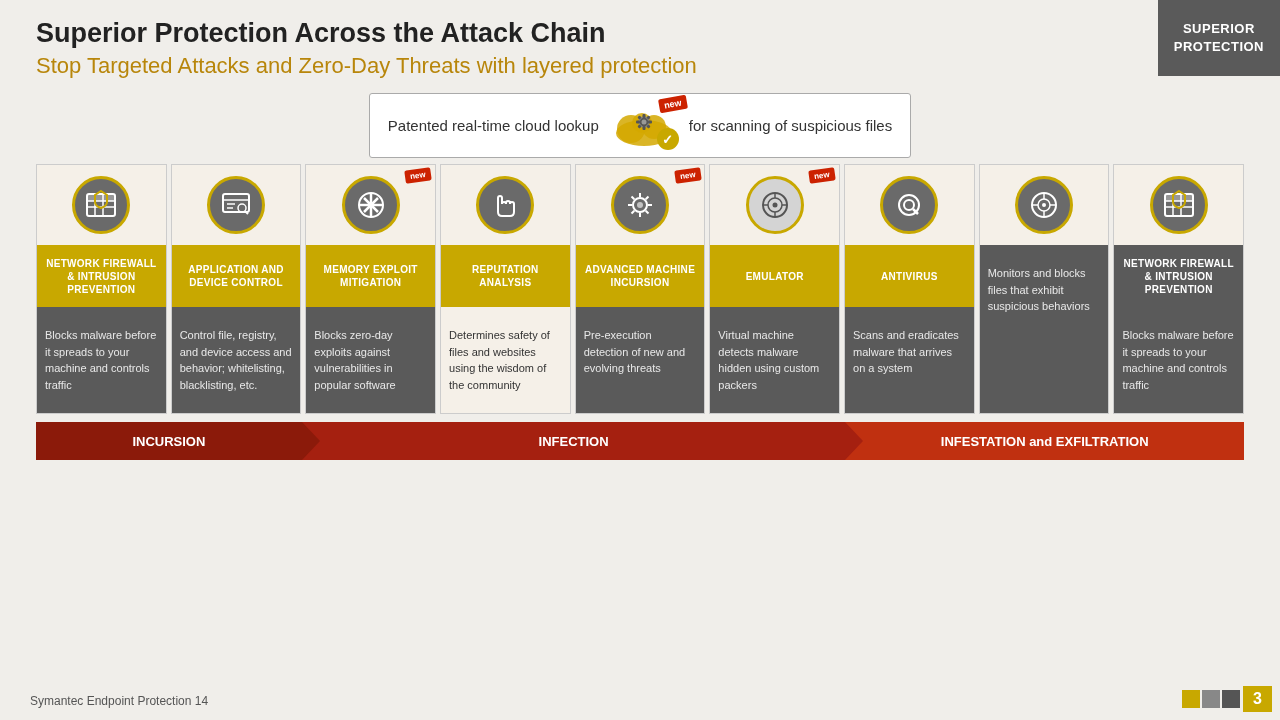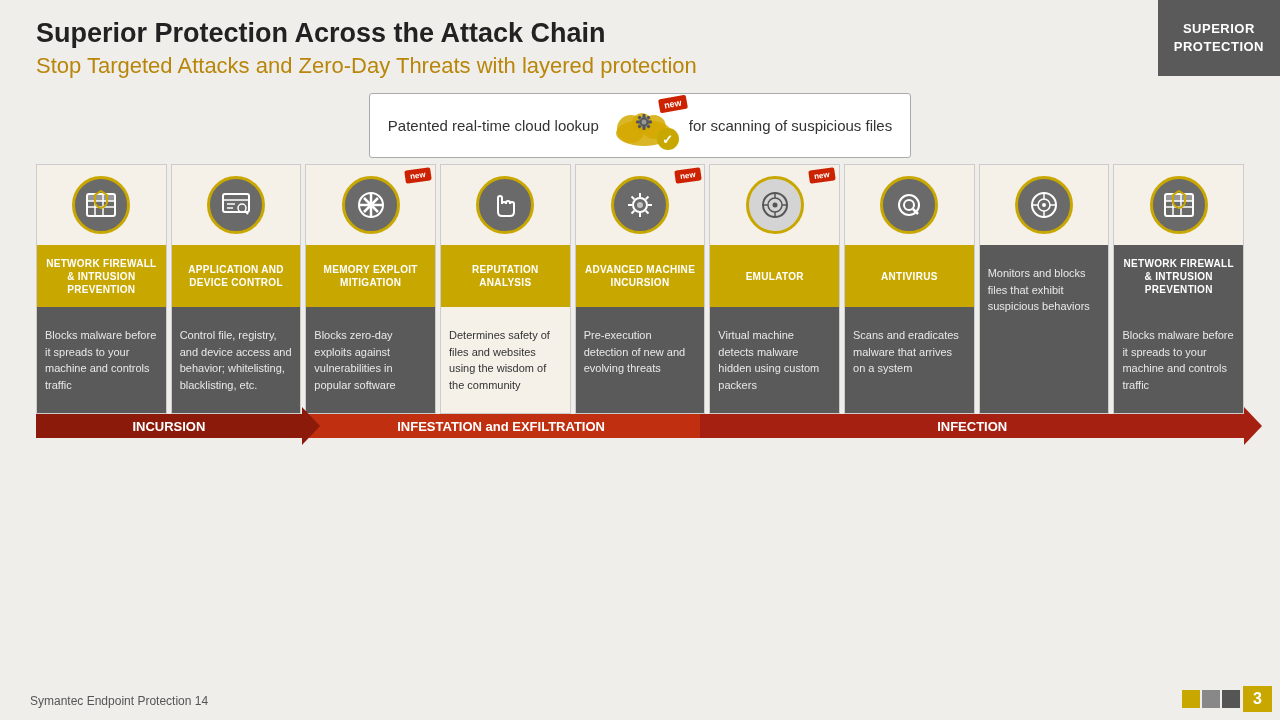--- a/index.html
+++ b/index.html
@@ -147,21 +147,22 @@
       font-size: 8px;
       font-weight: bold;
       padding: 2px 5px;
       border-radius: 2px;
       transform: rotate(-8deg);
     }
 
     
     .attack-bar {
       display: flex;
-      height: 24px;
+      margin-top: 8px;
+      height: 38px;
     }
 
     .attack-section {
       display: flex;
       align-items: center;
       justify-content: center;
       font-weight: bold;
       font-size: 13px;
       color: white;
       position: relative;
@@ -519,26 +520,26 @@
       </div>
     </div>
 
   </div>
 
   <div class="attack-bar">
     <div class="attack-section incursion">
       <span>INCURSION</span>
       <div class="arrow-right"></div>
     </div>
-    <div class="attack-section infestation">
-      <span>INFESTATION and EXFILTRATION</span>
-    </div>
     <div class="attack-section infection">
       <span>INFECTION</span>
       <div class="arrow-right2"></div>
+    </div>
+    <div class="attack-section infestation">
+      <span>INFESTATION and EXFILTRATION</span>
     </div>
   </div>
 
 </div>
 
 <div class="footer">
   <span>Symantec Endpoint Protection 14</span>
 </div>
 
 <div class="footer-squares">

